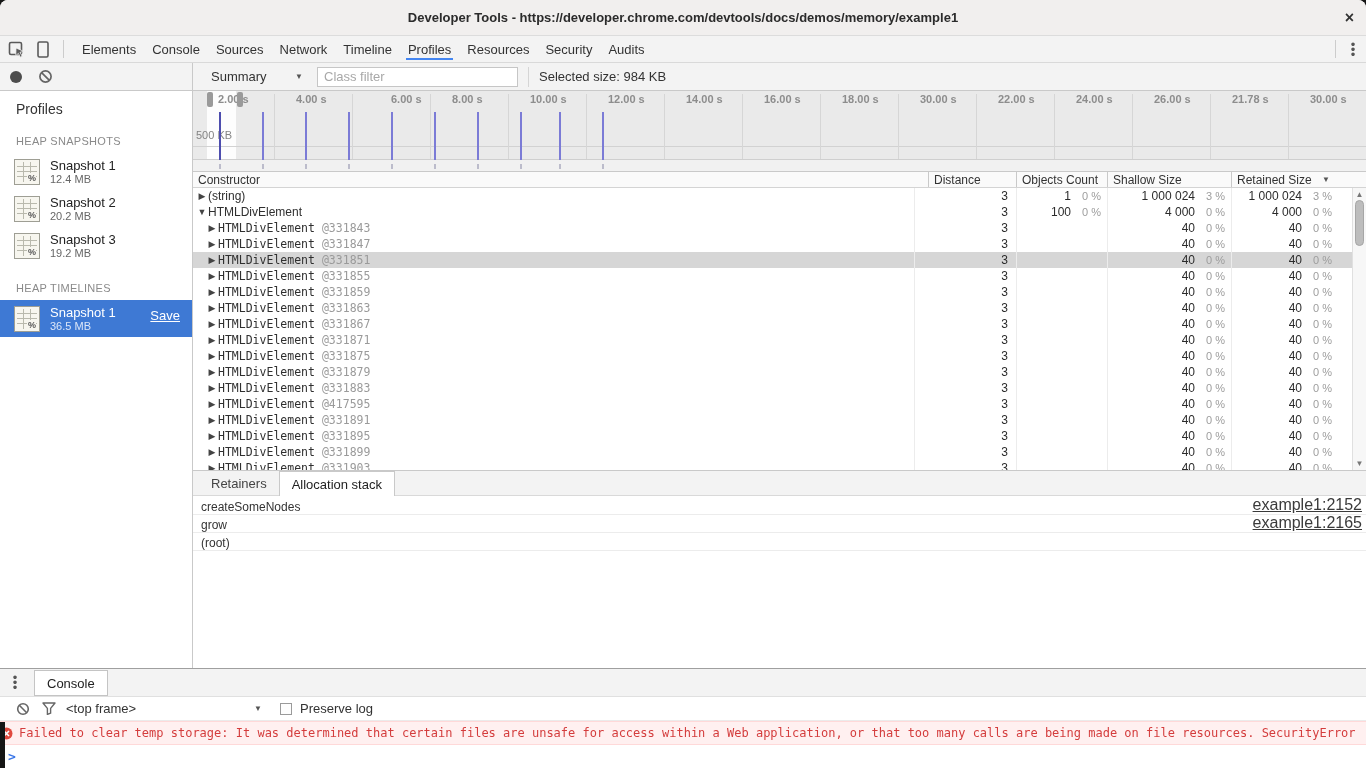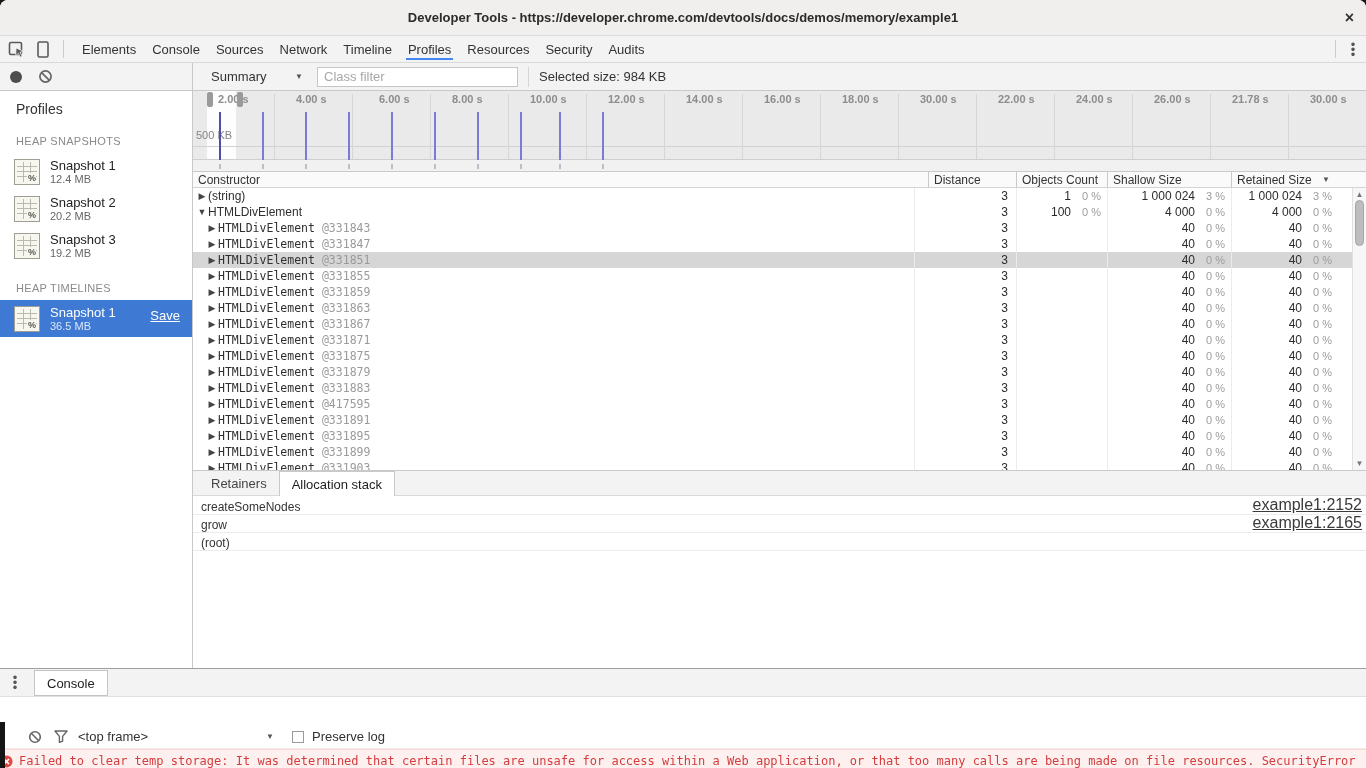--- a/index.html
+++ b/index.html
@@ -103,21 +103,21 @@
   .stack-tab.active { background:#fff; border:1px solid #c9c9c9; border-bottom:none; margin-bottom:-1px; color:#222; }
   .stack-rows { position:absolute; left:0; top:406px; right:0; }
   .stack-row { height:18px; border-bottom:1px solid #ececec; display:flex; align-items:flex-end; padding-left:8px; font-size:12px; color:#333; }
   .stack-link { margin-left:auto; margin-right:4px; font-size:16px; color:#3a3a3a; text-decoration:underline; }
 
   
   .console { position:absolute; left:0; right:0; top:668px; height:100px; background:#fff; border-top:1px solid #9f9f9f; }
   .c-tabbar { height:28px; background:#f3f3f3; display:flex; align-items:stretch; border-bottom:1px solid #e0e0e0; }
   .c-menu { width:30px; display:flex; align-items:center; justify-content:center; }
   .c-tab { font-size:13px; color:#222; background:#fff; border:1px solid #c4c4c4; padding:0 12px; display:flex; align-items:center; margin:1px 0 0 4px; }
-  .c-filterrow { height:24px; display:flex; align-items:center; border-bottom:1px solid #ebebeb; padding-left:22px; gap:0;margin-top:28px; }
+  .c-filterrow { height:24px; display:flex; align-items:center; border-bottom:1px solid #ebebeb; padding-left:10px; gap:0; }
   .c-icon { width:26px; display:flex; align-items:center; justify-content:center; flex:none; }
   .frame-select { display:flex; align-items:center; width:196px; justify-content:space-between; font-size:13px; color:#333; margin-left:4px; }
   .pl-check { width:12px; height:12px; border:1px solid #9a9a9a; background:#fdfdfd; margin:0 8px 0 18px; flex:none; }
   .pl-label { font-size:13px; color:#333; }
   .c-error { height:24px; background:#fff0f0; border-top:1px solid #ffd9d9; border-bottom:1px solid #ffd9d9; display:flex; align-items:center; padding-left:0; gap:6px; }
   .c-error-text { font-family:"DejaVu Sans Mono",monospace; font-size:12px; color:#d43d3d; white-space:nowrap; }
   .c-prompt { height:22px; display:flex; align-items:center; padding-left:8px; }
   .prompt-chev { font-family:"DejaVu Sans Mono",monospace; font-size:13px; font-weight:bold; color:#3a76e8; }
   .corner-strip { position:absolute; left:0; top:722px; width:5px; height:46px; background:#151515; z-index:40; }
 
@@ -257,21 +257,21 @@
       <div class="timeline" id="timeline">
           <div class="tl-selection" style="left: 13.55px; width: 29.6px;"></div>
         <div class="tl-hgrid"></div>
         <div class="tl-ylabel">500 KB</div>
         <div class="tl-overview"></div>
       <div class="tl-tick" style="left: 81px;"></div>
           <div class="tl-label" style="left: 25px;">2.00 s</div>
           <div class="tl-tick" style="left: 159px;"></div>
           <div class="tl-label" style="left: 103px;">4.00 s</div>
           <div class="tl-tick" style="left: 237px;"></div>
-          <div class="tl-label" style="left: 186px;">6.00 s</div>
+          <div class="tl-label" style="left: 198px;">6.00 s</div>
           <div class="tl-tick" style="left: 315px;"></div>
           <div class="tl-label" style="left: 259px;">8.00 s</div>
           <div class="tl-tick" style="left: 393px;"></div>
           <div class="tl-label" style="left: 337px;">10.00 s</div>
           <div class="tl-tick" style="left: 471px;"></div>
           <div class="tl-label" style="left: 415px;">12.00 s</div>
           <div class="tl-tick" style="left: 549px;"></div>
           <div class="tl-label" style="left: 493px;">14.00 s</div>
           <div class="tl-tick" style="left: 627px;"></div>
           <div class="tl-label" style="left: 571px;">16.00 s</div>

